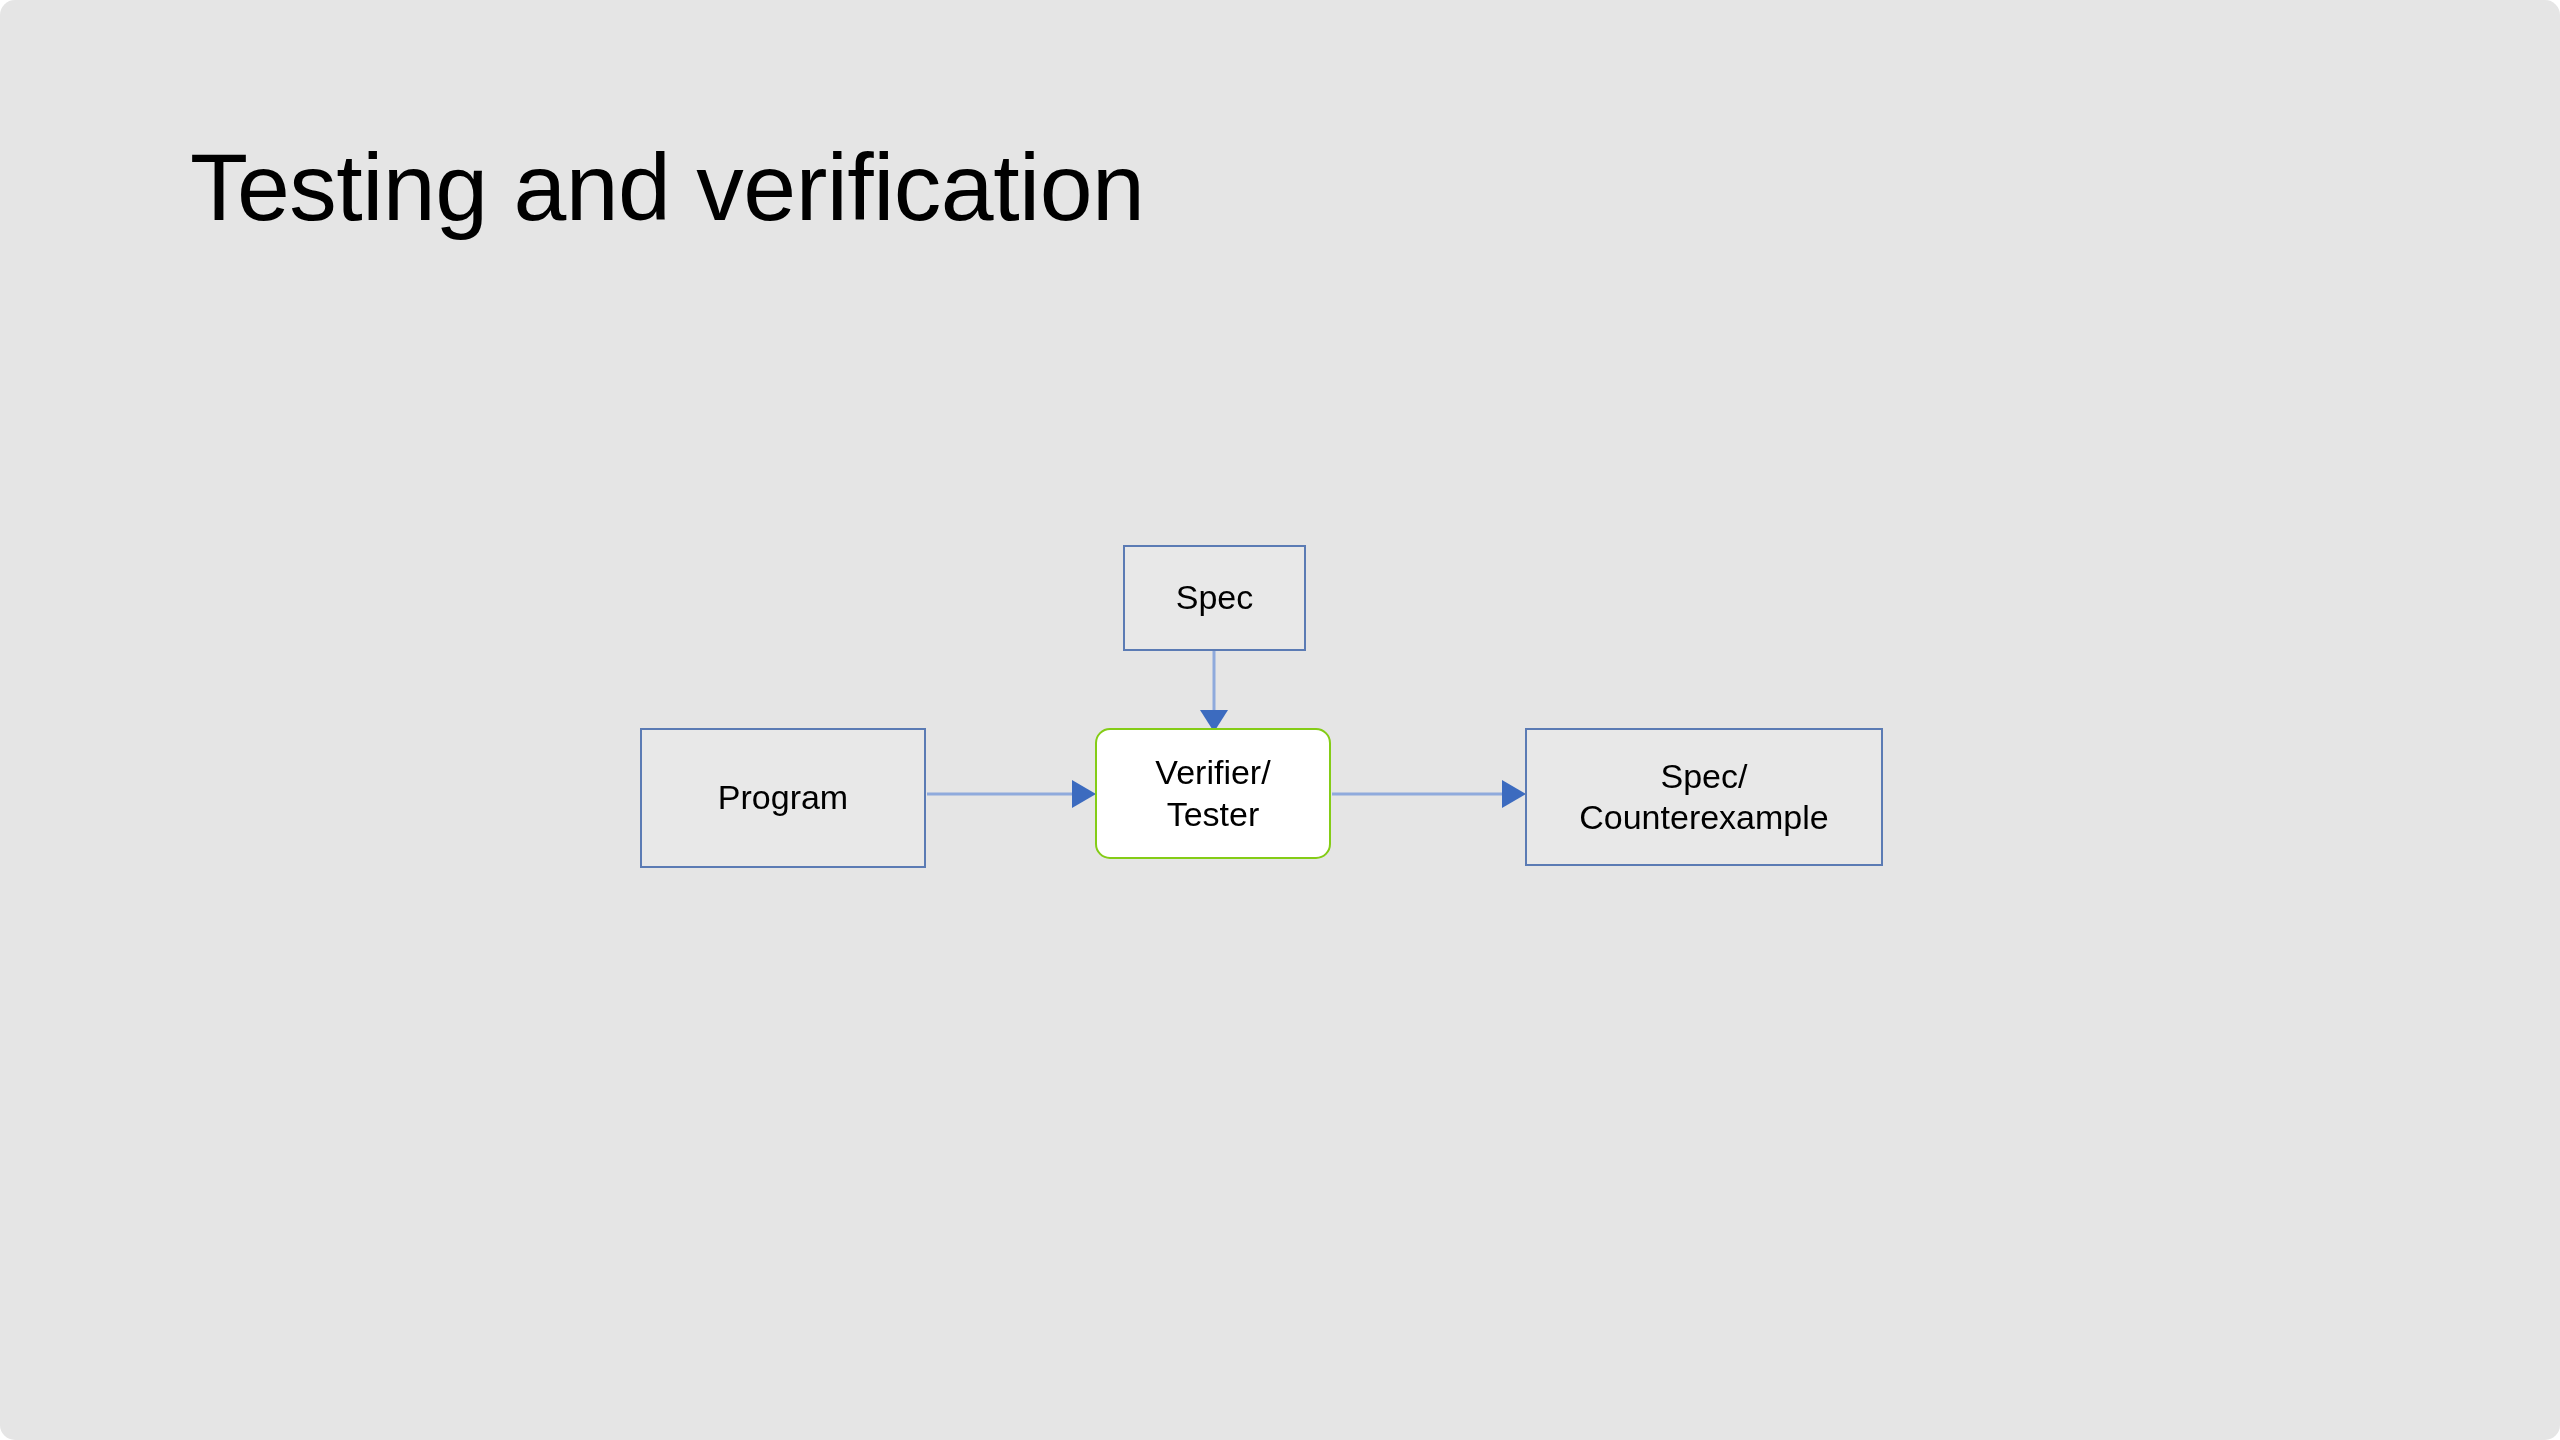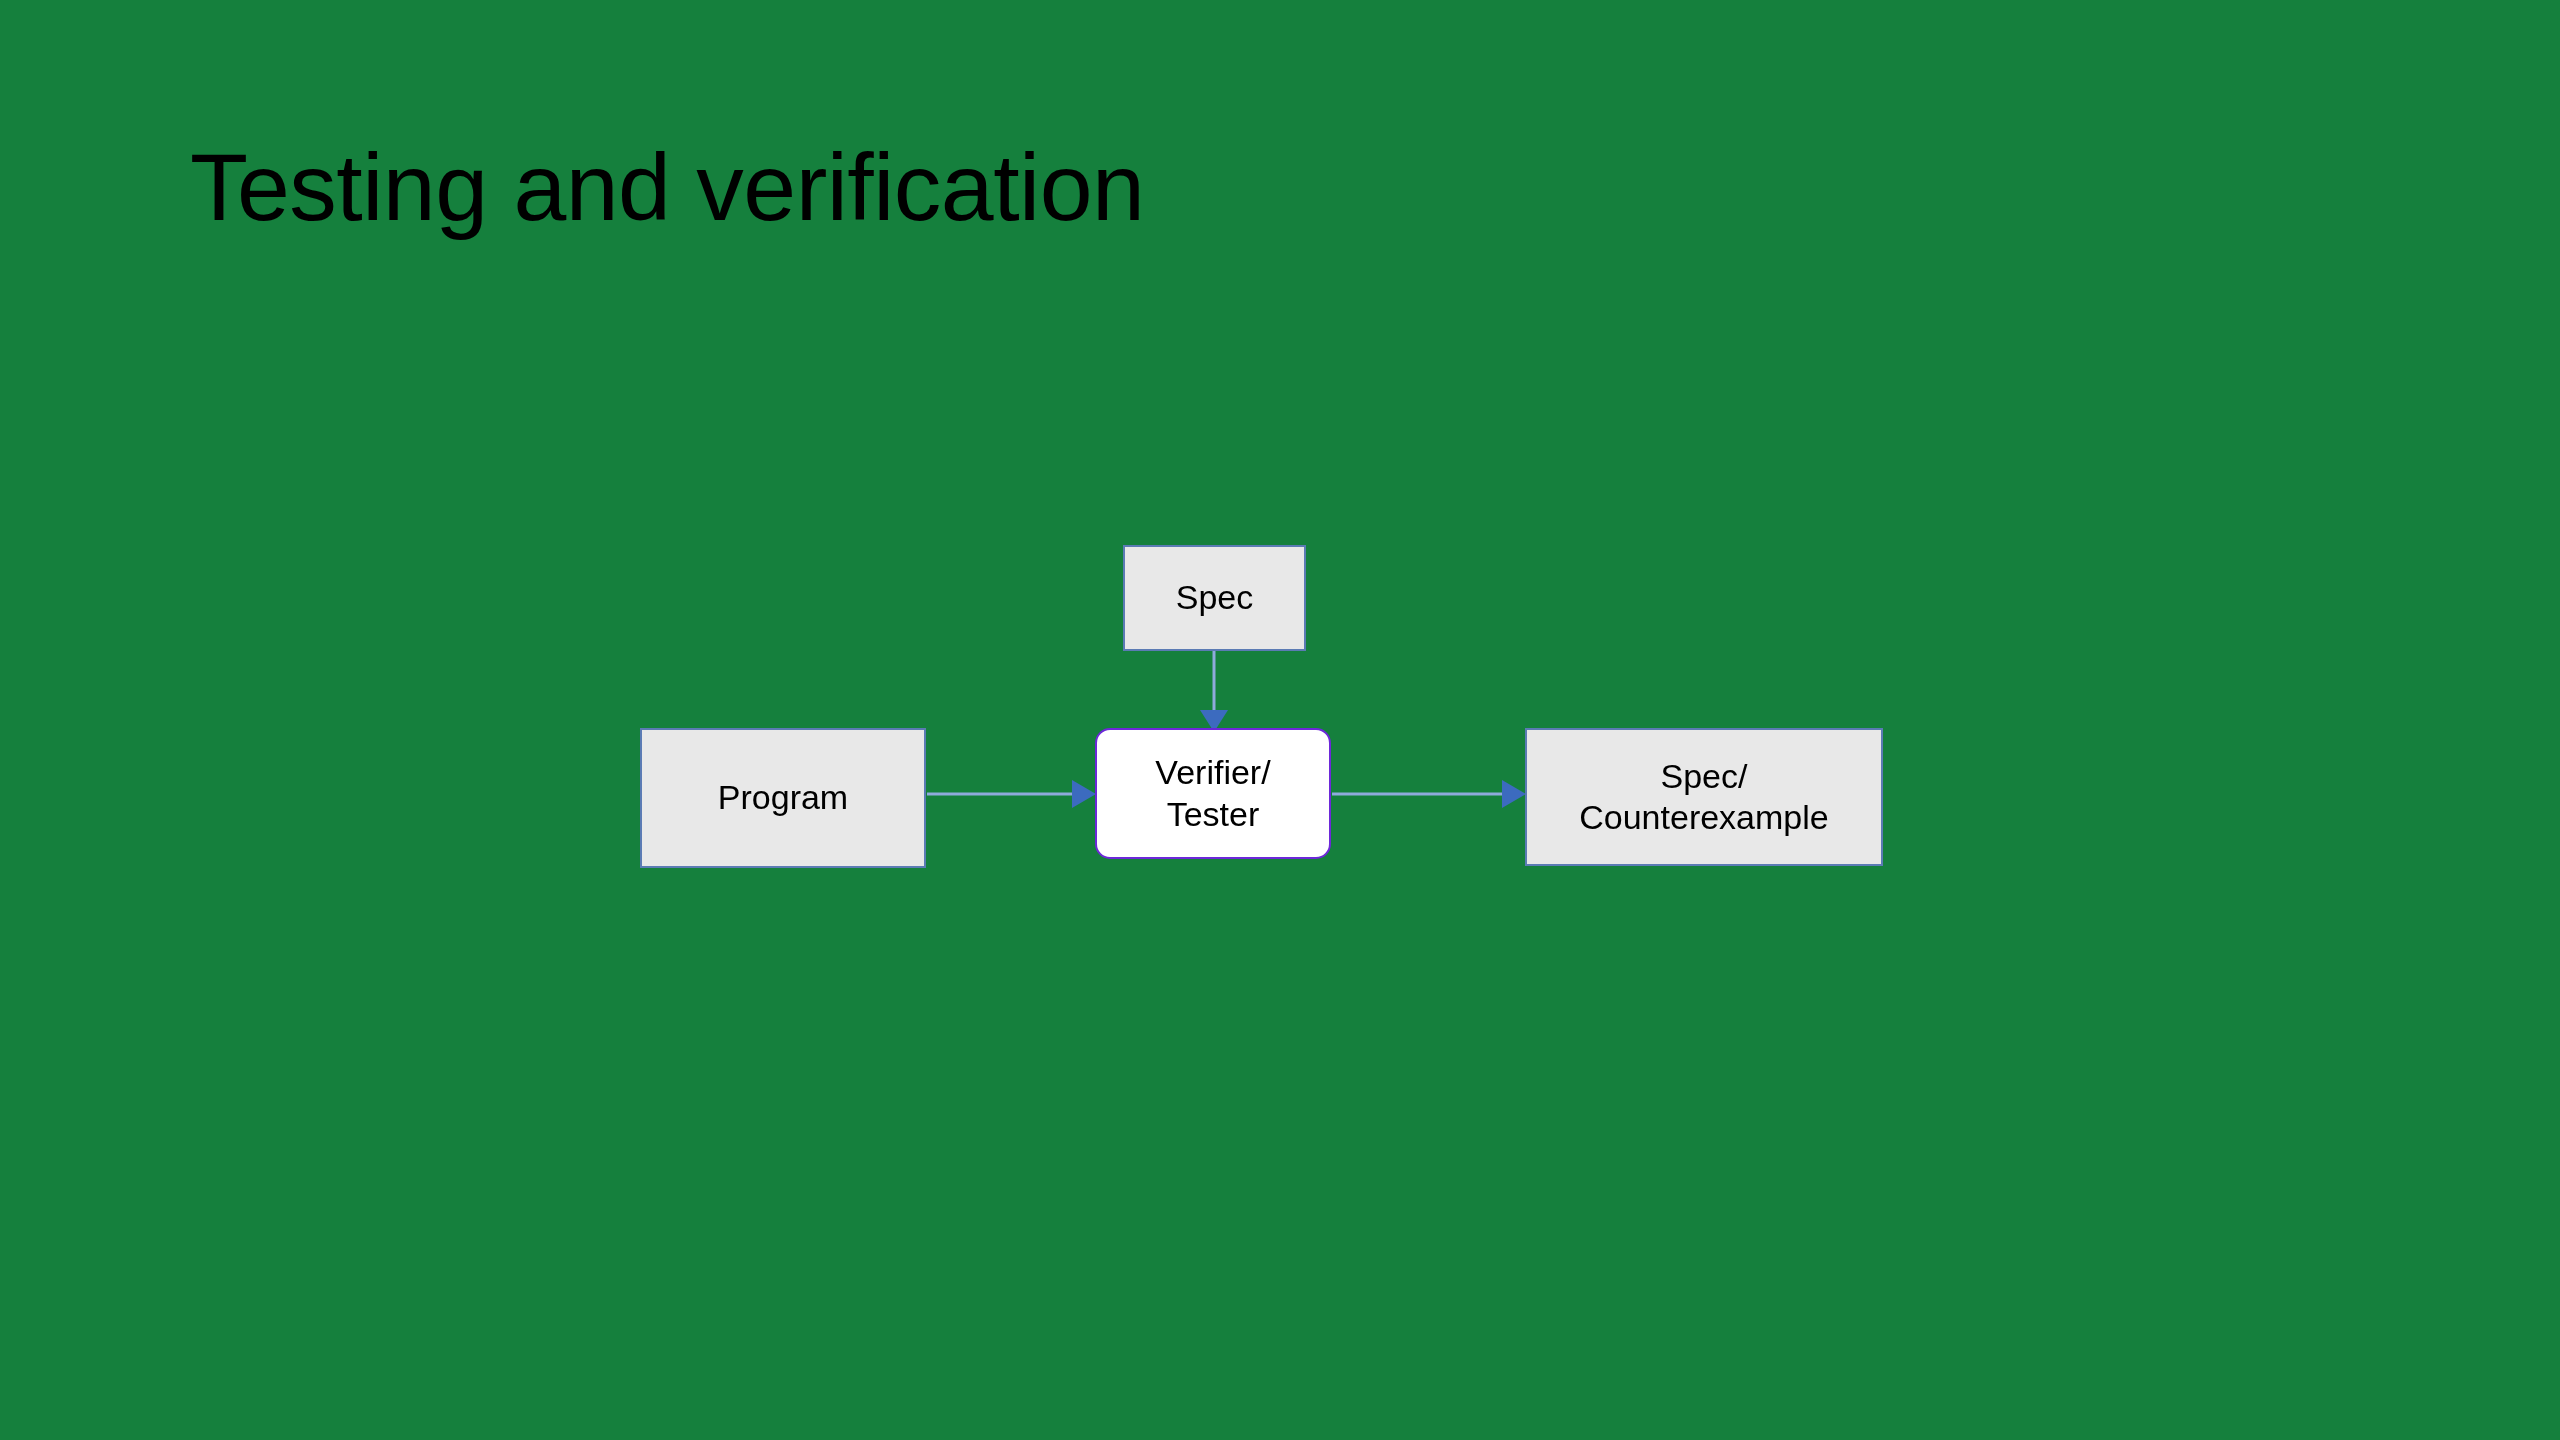--- a/index.html
+++ b/index.html
@@ -13,21 +13,22 @@
     position: relative;
     overflow: hidden;
     font-family: "Liberation Sans", sans-serif;
     -webkit-font-smoothing: antialiased;
   }
 
   
   .slide {
     position: absolute;
     inset: 0;
-    background: #15803d;
+    background: #e5e5e5;
+    border-radius: 15px;
   }
 
   
   .slide-title {
     position: absolute;
     left: 190px;
     top: 138px;
     font-size: 95px;
     line-height: 1.05;
     font-weight: 300;
@@ -91,21 +92,21 @@
     height: 140px;
   }
 
   
   .node-verifier {
     left: 1095px;
     top: 728px;
     width: 236px;
     height: 131px;
     background: #FFFFFF;
-    border: 2px solid #6d28d9;
+    border: 2px solid #84cc16;
     border-radius: 15px;
   }
 
   
   .node-proof {
     left: 1525px;
     top: 728px;
     width: 358px;
     height: 138px;
   }

